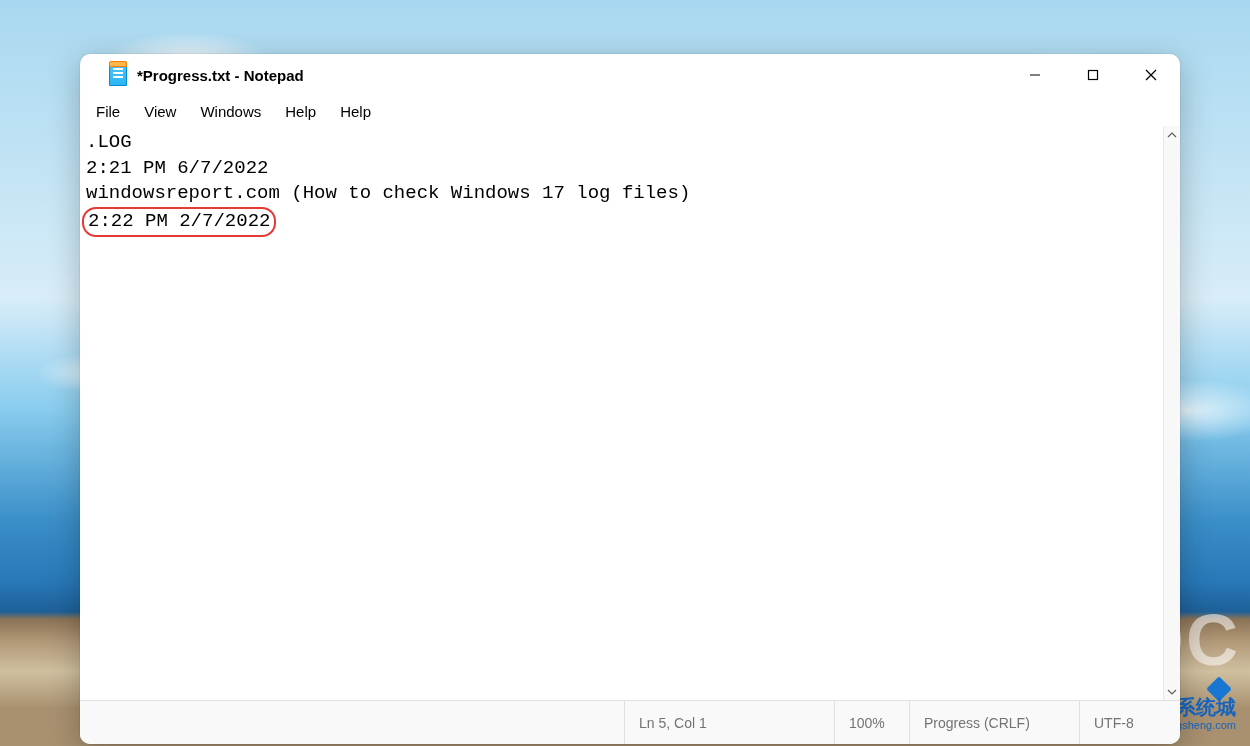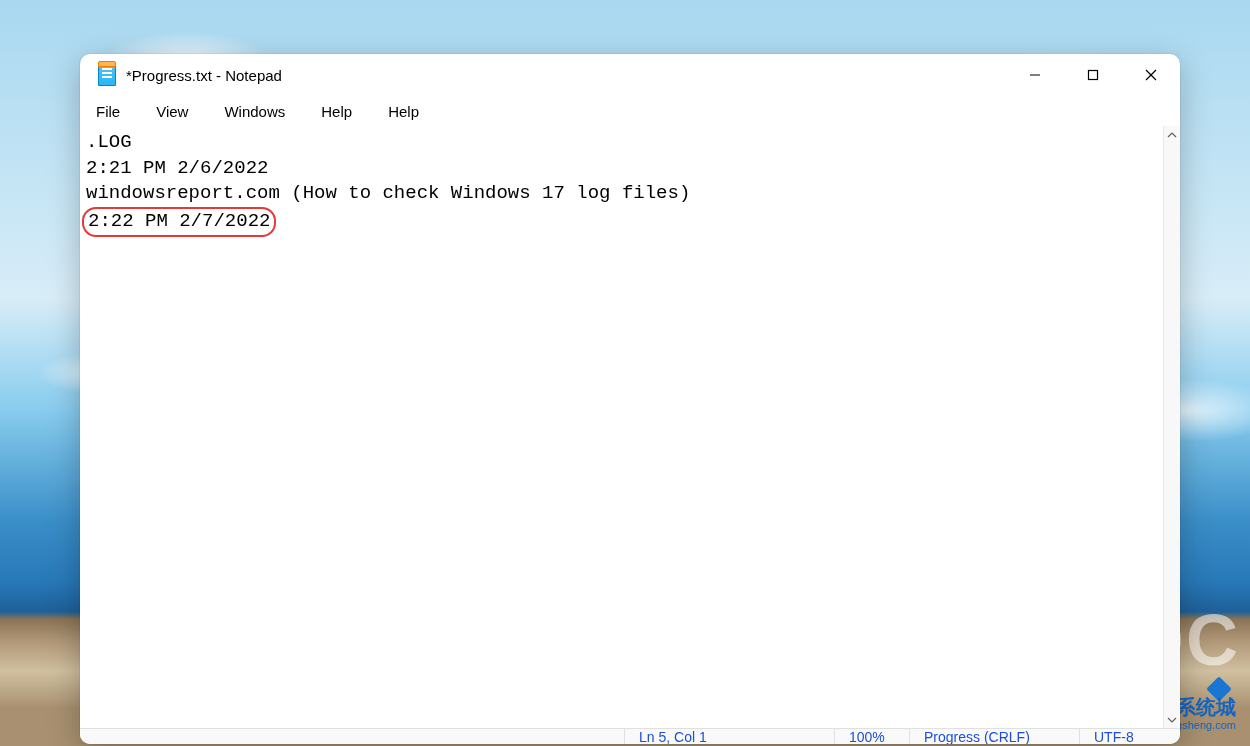--- a/index.html
+++ b/index.html
@@ -42,21 +42,22 @@
       left: 80px; top: 54px;
       width: 1100px; height: 690px;
       background: #ffffff;
       border-radius: 10px;
       box-shadow: 0 8px 32px rgba(0,0,0,.25), 0 0 0 1px rgba(0,0,0,.05);
       display: flex; flex-direction: column;
       overflow: hidden;
     }
     .titlebar {
       height: 42px; display: flex; align-items: center;
-      padding-left: 18px;
+      padding-left: 29px;
+      font-weight: bold;
     }
     .app-icon {
       width: 18px; height: 22px;
       background: linear-gradient(#4fc3f7,#29b6f6);
       border: 1px solid #0288d1;
       border-radius: 2px 2px 0 0;
       position: relative; margin-right: 10px;
     }
     .app-icon::before {
       content:''; position:absolute; left:3px; right:3px; top:3px; height:2px; background:#fff; box-shadow: 0 4px 0 #fff, 0 8px 0 #fff;
@@ -65,21 +66,21 @@
       content:''; position:absolute; left:-1px; right:-1px; top:-4px; height:4px;
       background:#ffb74d; border:1px solid #f57c00; border-radius:2px 2px 0 0;
     }
     .title-text { font-size: 15px; color: #000; }
     .win-controls { margin-left: auto; display: flex; height: 100%; }
     .wc-btn {
       width: 58px; display:flex; align-items:center; justify-content:center;
       cursor: pointer; color:#000;
     }
     .menubar {
-      height: 30px; display: flex; align-items: center; gap: 12px;
+      height: 30px; display: flex; align-items: center; gap: 0;
       padding: 0 4px;
     }
     .menu-item {
       padding: 3px 12px; font-size: 15px; color:#000; cursor: default;
     }
     .editor-wrap { flex:1; position:relative; display:flex; }
     .editor {
       flex:1;
       font-family: Consolas, "Courier New", monospace;
       font-size: 19px;
@@ -99,23 +100,23 @@
     }
     .scrollbar {
       width: 17px; background:#f8f8f8; border-left:1px solid #e8e8e8;
       display:flex; flex-direction:column; align-items:center;
     }
     .sb-arrow {
       width:100%; height:17px; display:flex; align-items:center; justify-content:center;
       color:#606060; cursor:pointer;
     }
     .statusbar {
-      height: 16px; border-top:1px solid #e0e0e0;
+      height: 44px; border-top:1px solid #e0e0e0;
       display:flex; align-items:center;
-      font-size: 14px; color:#1d4ed8; background:#f9f9f9;text-align:right;
+      font-size: 14px; color:#737373; background:#f9f9f9;text-align:right;
     }
     .sb-spacer { flex:1; border-right:1px solid #e0e0e0; height:100%; }
     .sb-cell {
       padding: 0 14px; height:100%; display:flex; align-items:center;
       border-right:1px solid #e0e0e0;
     }
     .sb-cell:last-child { border-right:none; padding-right:24px; }
     svg { display:block; }
   </style>
 </head>
@@ -159,21 +160,21 @@
     <div class="menubar">
       <div class="menu-item">File</div>
       <div class="menu-item">View</div>
       <div class="menu-item">Windows</div>
       <div class="menu-item">Help</div>
       <div class="menu-item">Help</div>
     </div>
 
     <div class="editor-wrap">
       <div class="editor"><span>.LOG</span>
-<span>2:21 PM 2/6/2022</span>
+<span>2:21 PM 6/7/2022</span>
 <span>windowsreport.com (How to check Windows 17 log files)</span>
 <span class="highlight">2:22 PM 2/7/2022</span></div>
       <div class="scrollbar">
         <div class="sb-arrow">
           <svg width="10" height="10" viewBox="0 0 10 10">
               <path d="M1 7 L5 3 L9 7" fill="none" stroke="currentColor" stroke-width="1.2"></path>
             </svg>
         </div>
         <div style="flex:1"></div>
         <div class="sb-arrow">

